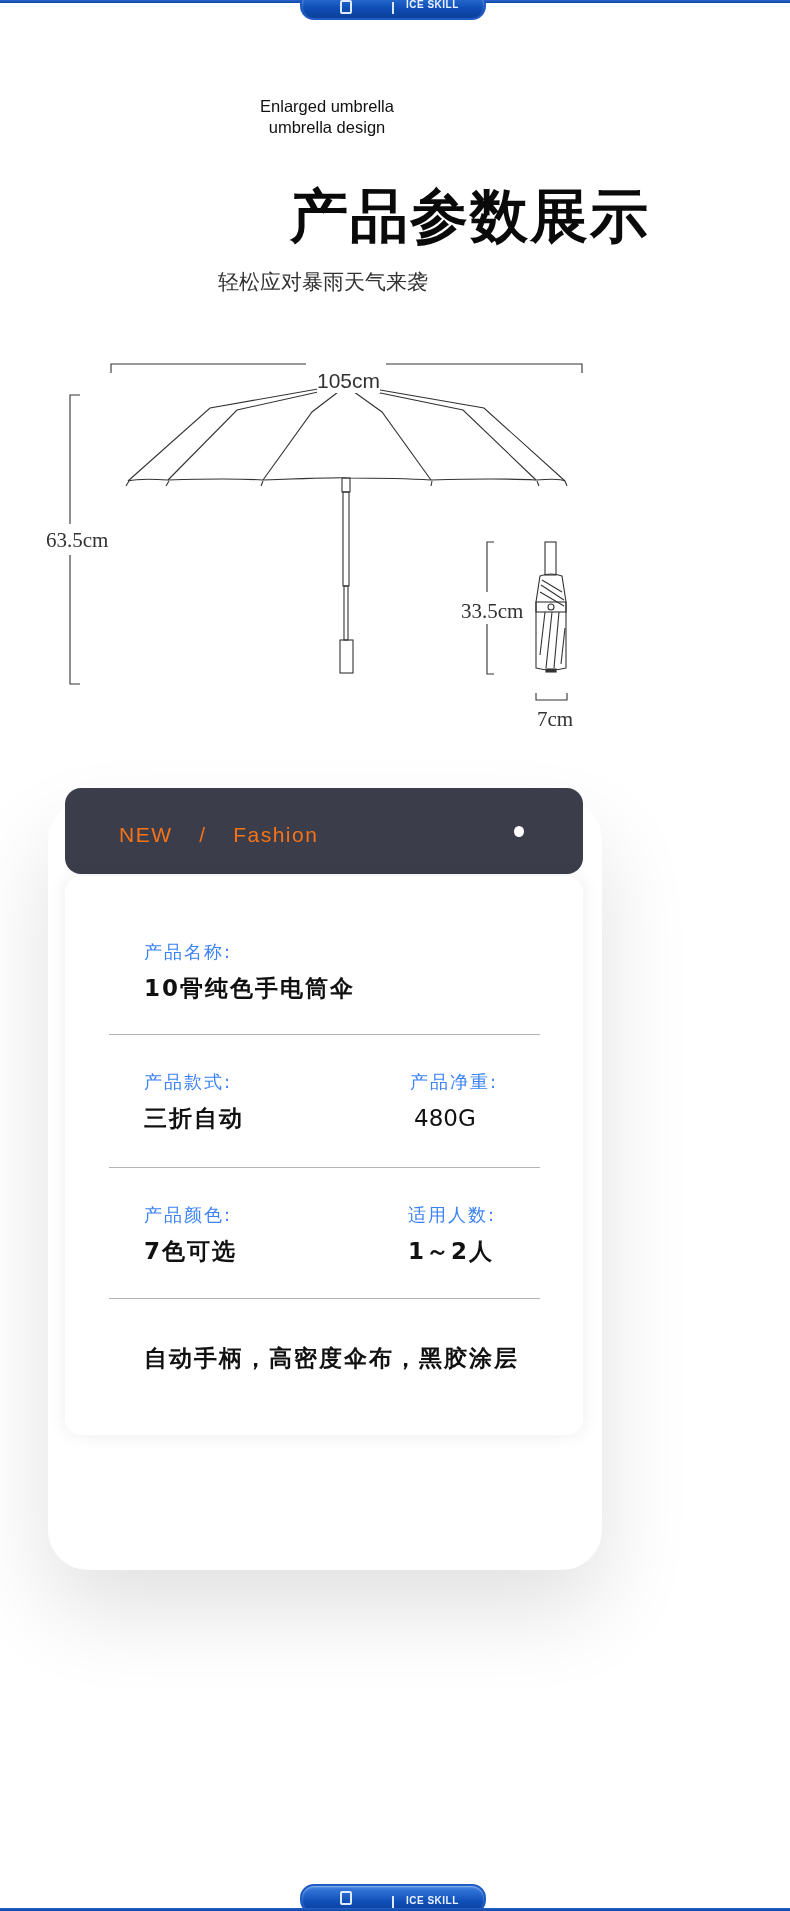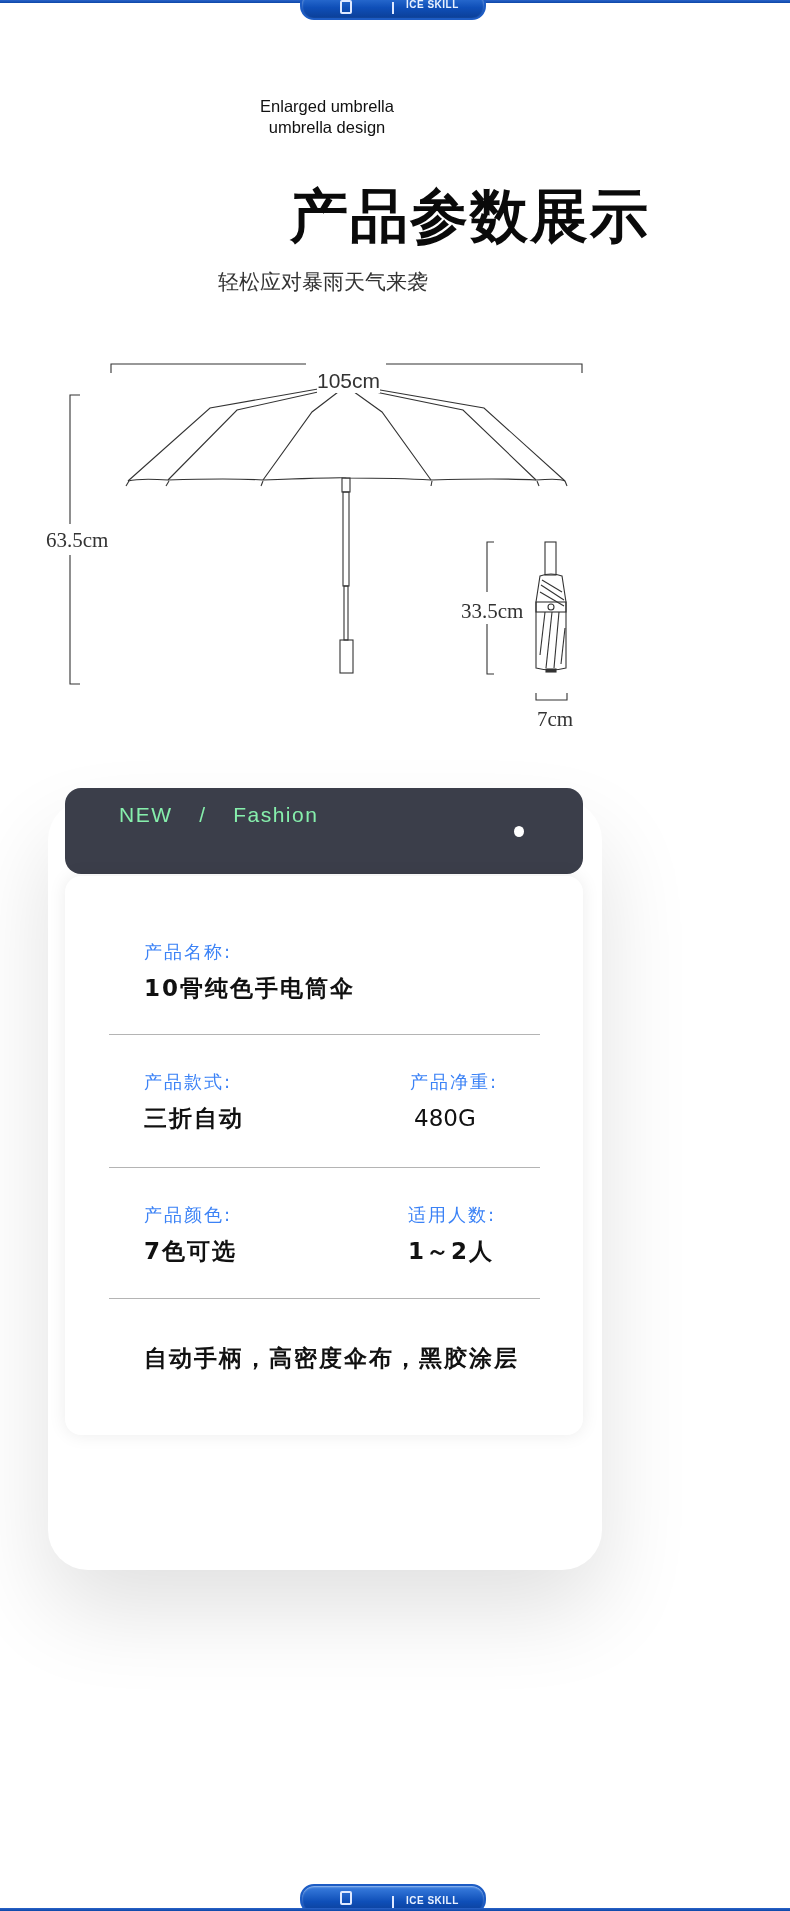--- a/index.html
+++ b/index.html
@@ -26,21 +26,21 @@
   .title { position: absolute; left: 0; width: 650px; top: 178px; text-align: right; font-size: 58px; font-weight: bold; letter-spacing: 2px; color: #0a0a0a; font-family: "DejaVu Sans", sans-serif; }
   .subtitle { position: absolute; left: 0; width: 646px; top: 268px; text-align: center; font-size: 21px; color: #333; font-family: "DejaVu Sans", sans-serif; }
 
   .diagram { position: absolute; left: 0; top: 340px; width: 790px; height: 400px; }
   .dim-label { position: absolute; font-family: "Liberation Serif", "DejaVu Serif", serif; color: #333; font-size: 21px; background: #fff; }
   .dim-label.sans { font-family: "Liberation Sans", sans-serif; font-size: 21px; }
 
   .card-shadow { position: absolute; left: 48px; top: 800px; width: 554px; height: 770px; border-radius: 40px;
                  box-shadow: 0 40px 90px rgba(0,0,0,0.12); }
   .card-head { position: absolute; left: 65px; top: 788px; width: 518px; height: 86px; background: #3b3e4a; border-radius: 16px; }
-  .card-head .head-text { position: absolute; left: 54px; top: 15px; color: #86efac; font-size: 21px; letter-spacing: 1.5px; word-spacing: 6px; }
+  .card-head .head-text { position: absolute; left: 54px; top: 35px; color: #f97316; font-size: 21px; letter-spacing: 1.5px; word-spacing: 6px; }
   .card-head .dot { position: absolute; left: 449px; top: 38px; width: 10px; height: 11px; border-radius: 50%; background: #fff; }
   .card-body { position: absolute; left: 65px; top: 876px; width: 518px; height: 559px; background: #fff; border-radius: 16px;
                box-shadow: 0 0 18px rgba(0,0,0,0.08); }
   .field { position: absolute; }
   .field .lbl { font-size: 18px; color: #3b82f6; letter-spacing: 2px; font-family: "DejaVu Sans", sans-serif; line-height: 22px; }
   .field .val { margin-top: 12px; font-size: 23px; font-weight: bold; color: #111; letter-spacing: 2px; font-family: "DejaVu Sans", sans-serif; line-height: 26px; }
   .field .val.light { font-weight: normal; letter-spacing: 0; }
   .divider { position: absolute; left: 109px; width: 431px; height: 1px; background: #b4b4b4; }
 </style>
 </head>

